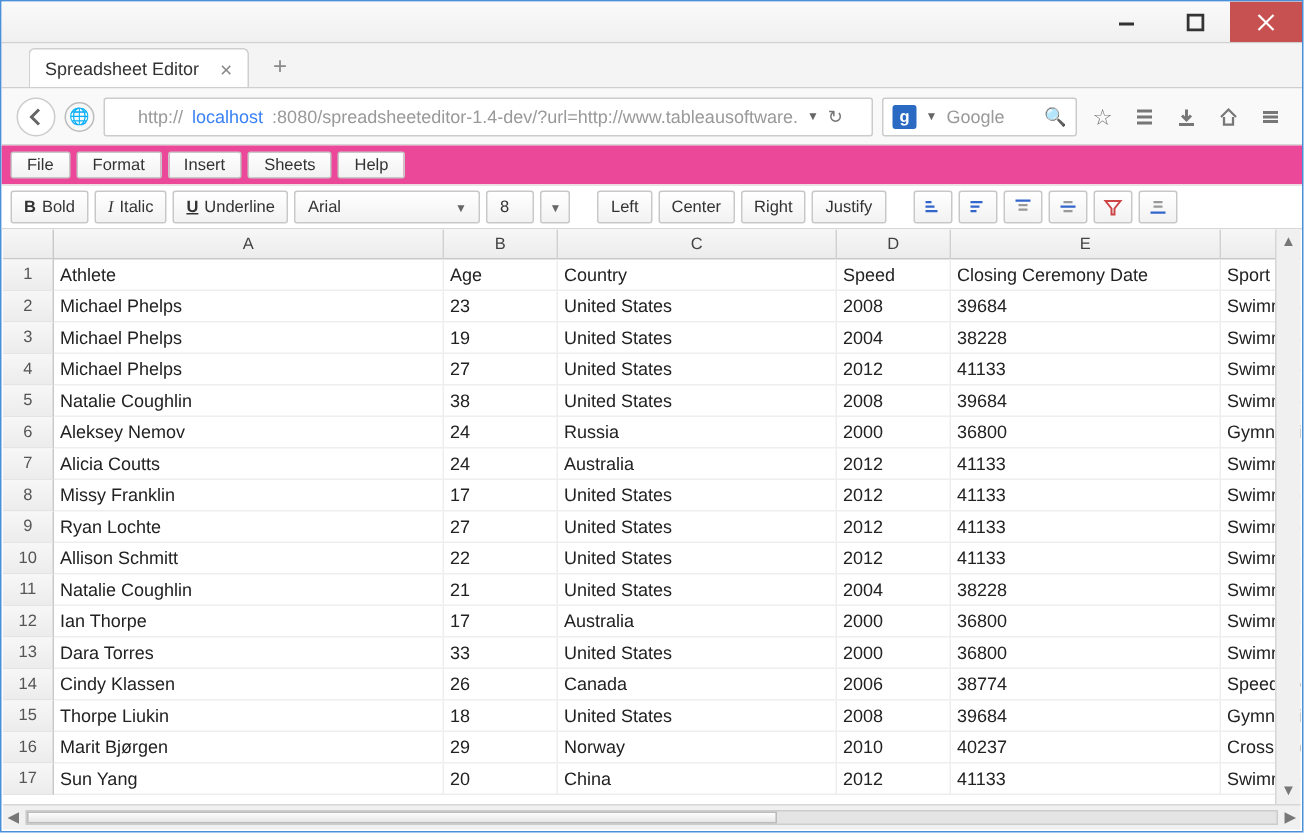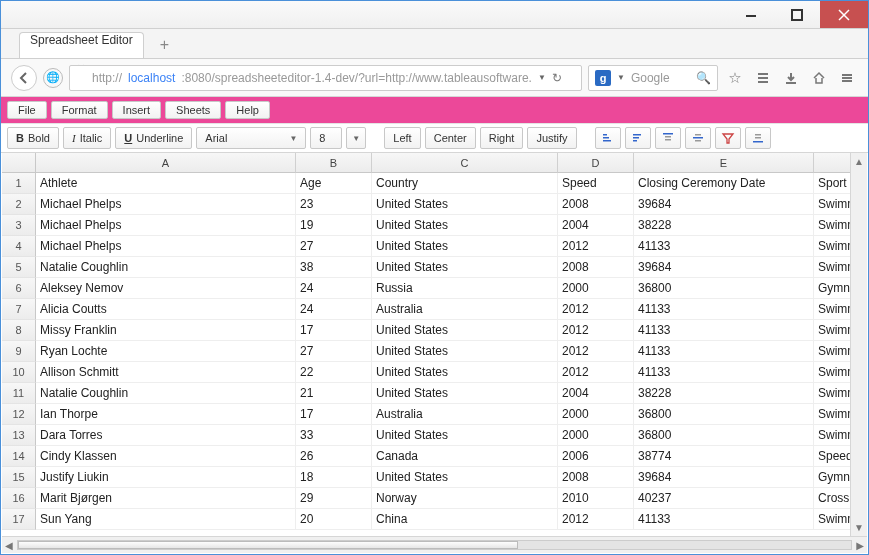--- a/index.html
+++ b/index.html
@@ -2,41 +2,41 @@
 <html><head>
 <meta charset="utf-8">
 <style>
 * { box-sizing: border-box; margin: 0; padding: 0; }
 body { font-family: "Segoe UI", Tahoma, sans-serif; font-size: 12px; background: #fff; width: 869px; height: 555px; overflow: hidden; position: relative; border: 1px solid #4a90d9; }
 .titlebar { height: 28px; background: linear-gradient(#fafafa,#f0f0f0); display: flex; justify-content: flex-end; border-bottom: 1px solid #d0d0d0; }
 .win-btn { width: 46px; display:flex; align-items:center; justify-content:center; color:#333; }
 .win-btn.close { background: #c75050; color:#fff; width: 48px; }
 .win-btn svg { display:block; }
 .tabstrip { height: 30px; background: #f4f4f4; display:flex; align-items:flex-end; padding-left:18px; border-bottom:1px solid #cfcfcf; }
-.tab { background:#fff; border:1px solid #cfcfcf; border-bottom:none; border-radius:4px 4px 0 0; height:26px; display:flex; align-items:center; padding:0 10px; gap:14px; font-size:12px; color:#333;flex-direction:column; }
+.tab { background:#fff; border:1px solid #cfcfcf; border-bottom:none; border-radius:4px 4px 0 0; height:26px; display:flex; align-items:center; padding:0 10px; gap:14px; font-size:12px; color:#333; }
 .tab-close { color:#888; font-size:14px; line-height:1; }
 .newtab { margin-left:8px; color:#888; font-size:16px; padding:0 8px; height:26px; display:flex; align-items:center;}
 .addrbar { height: 38px; display:flex; align-items:center; gap:6px; padding:0 10px; border-bottom:1px solid #d6d6d6; background:#f9f9f9;}
 .nav-btn { width:26px; height:26px; border:1px solid #ccc; border-radius:13px; display:flex; align-items:center; justify-content:center; color:#666; background:#fff;}
 .globe { width:20px; height:20px; border:1px solid #bbb; border-radius:10px; display:flex; align-items:center; justify-content:center; color:#aaa; font-size:11px;}
 .url { flex:1; height:26px; border:1px solid #ccc; border-radius:2px; background:#fff; display:flex; align-items:center; padding:0 22px; color:#999; font-size:12px; overflow:hidden; white-space:nowrap; gap:6px;}
 .url .host { color:#3b82f6; }
 .url .reload { margin-left:auto; color:#777; }
 .srch { width:130px; height:26px; border:1px solid #ccc; border-radius:2px; background:#fff; display:flex; align-items:center; padding:0 6px; gap:6px; color:#999;}
 .g-badge { background:#2a6ac3; color:#fff; font-weight:bold; font-size:11px; width:16px; height:16px; display:flex; align-items:center; justify-content:center; border-radius:2px;}
 .srch .mag { margin-left:auto; color:#888;}
 .tool-ic { width:22px; height:22px; display:flex; align-items:center; justify-content:center; color:#777; font-size:15px;}
 .menubar { height:26px; display:flex; align-items:center; gap:4px; padding:4px 6px; background:#ec4899;}
 .menu-btn { border:1px solid #c8c8c8; background:linear-gradient(#fff,#f2f2f2); padding:2px 10px; font-size:11px; color:#333; border-radius:2px;}
 .fmtbar { height:30px; display:flex; align-items:center; gap:4px; padding:2px 6px; background:#fff; border-top:1px solid #e4e4e4; border-bottom:1px solid #d6d6d6;}
 .btn { border:1px solid #c8c8c8; background:linear-gradient(#fff,#f2f2f2); padding:3px 8px; font-size:11px; color:#333; border-radius:2px; display:flex; align-items:center; gap:4px; height:22px;}
 .btn .b { font-weight:bold; }
 .btn .i { font-style:italic; font-family:Georgia,serif;}
 .btn .u { text-decoration:underline; font-weight:bold;}
-.font-sel { width:110px; justify-content:space-between; }
+.font-sel { width:124px; justify-content:space-between; }
 .size-sel { width:32px; justify-content:space-between; }
 .dd { color:#666; font-size:8px;}
 .sep { width:10px; }
 .icobtn { border:1px solid #c8c8c8; background:linear-gradient(#fff,#f2f2f2); width:26px; height:22px; border-radius:2px; display:flex; align-items:center; justify-content:center;}
 .icobtn svg { display:block;}
 .gridwrap { position:absolute; top:152px; left:1px; right:1px; bottom:18px; overflow:hidden; background:#fff;}
 .grid { display:grid; grid-template-columns: 34px 260px 76px 186px 76px 180px 80px; font-size:12px; color:#222;}
 .colhdr { background:linear-gradient(#f7f7f7,#ececec); border-right:1px solid #d0d0d0; border-bottom:1px solid #c8c8c8; height:20px; display:flex; align-items:center; justify-content:center; color:#444; font-size:11px;}
 .corner { background:linear-gradient(#f7f7f7,#ececec); border-right:1px solid #c8c8c8; border-bottom:1px solid #c8c8c8;}
 .rowhdr { background:linear-gradient(#f7f7f7,#ececec); border-right:1px solid #c8c8c8; border-bottom:1px solid #e4e4e4; height:21px; display:flex; align-items:center; justify-content:center; color:#555; font-size:11px;}
@@ -304,21 +304,21 @@
       <div class="cell">36800</div>
       <div class="cell">Swimming</div>
       <div class="rowhdr">14</div>
       <div class="cell">Cindy Klassen</div>
       <div class="cell">26</div>
       <div class="cell">Canada</div>
       <div class="cell">2006</div>
       <div class="cell">38774</div>
       <div class="cell">Speed Ska</div>
       <div class="rowhdr">15</div>
-      <div class="cell">Justify Liukin</div>
+      <div class="cell">Thorpe Liukin</div>
       <div class="cell">18</div>
       <div class="cell">United States</div>
       <div class="cell">2008</div>
       <div class="cell">39684</div>
       <div class="cell">Gymnastic</div>
       <div class="rowhdr">16</div>
       <div class="cell">Marit Bjørgen</div>
       <div class="cell">29</div>
       <div class="cell">Norway</div>
       <div class="cell">2010</div>

